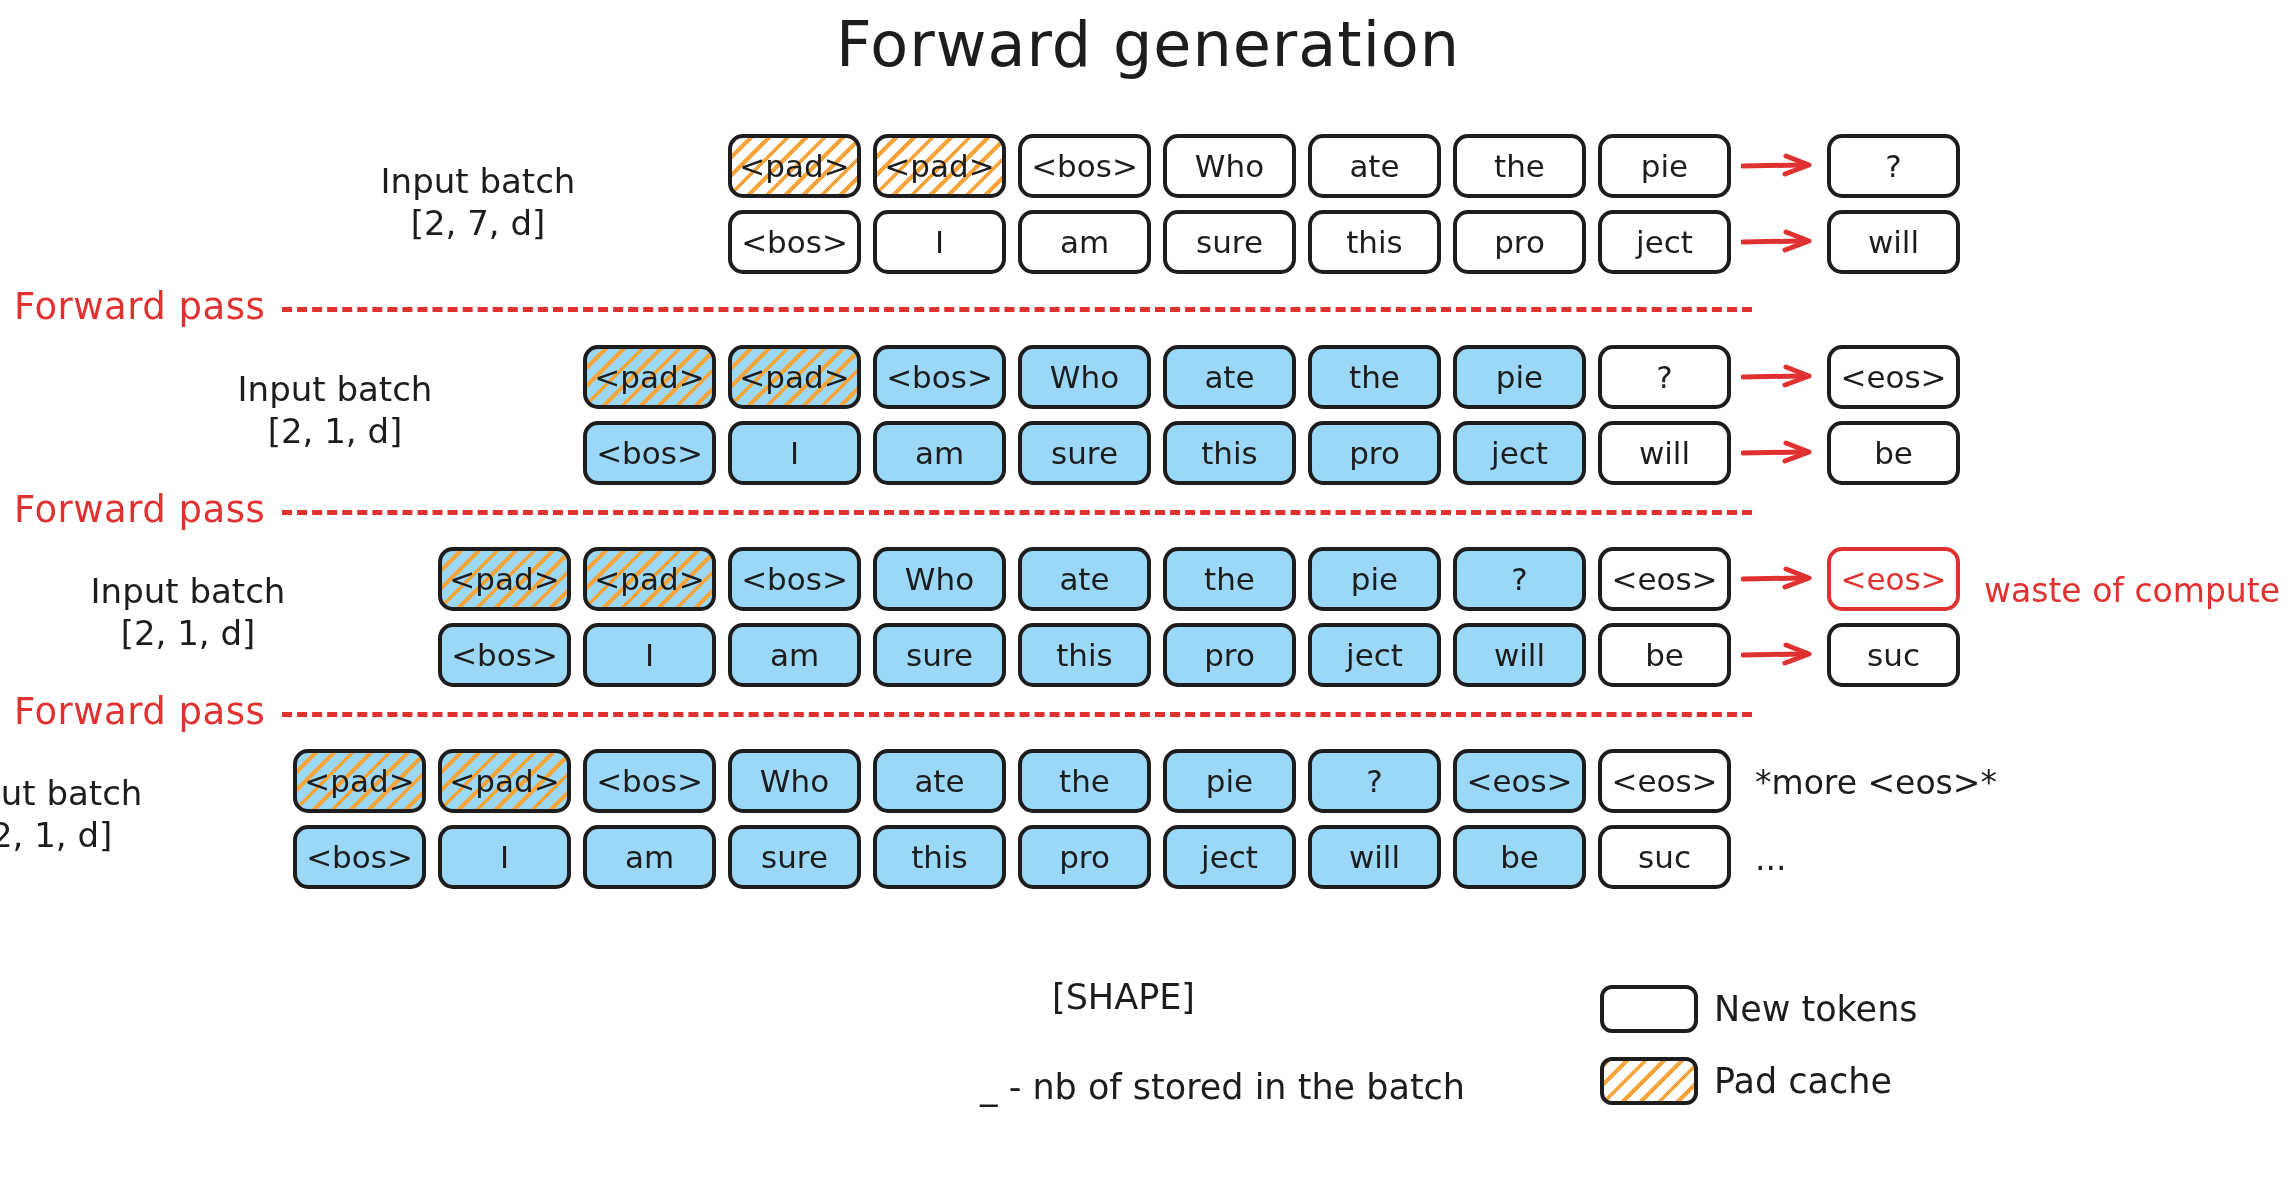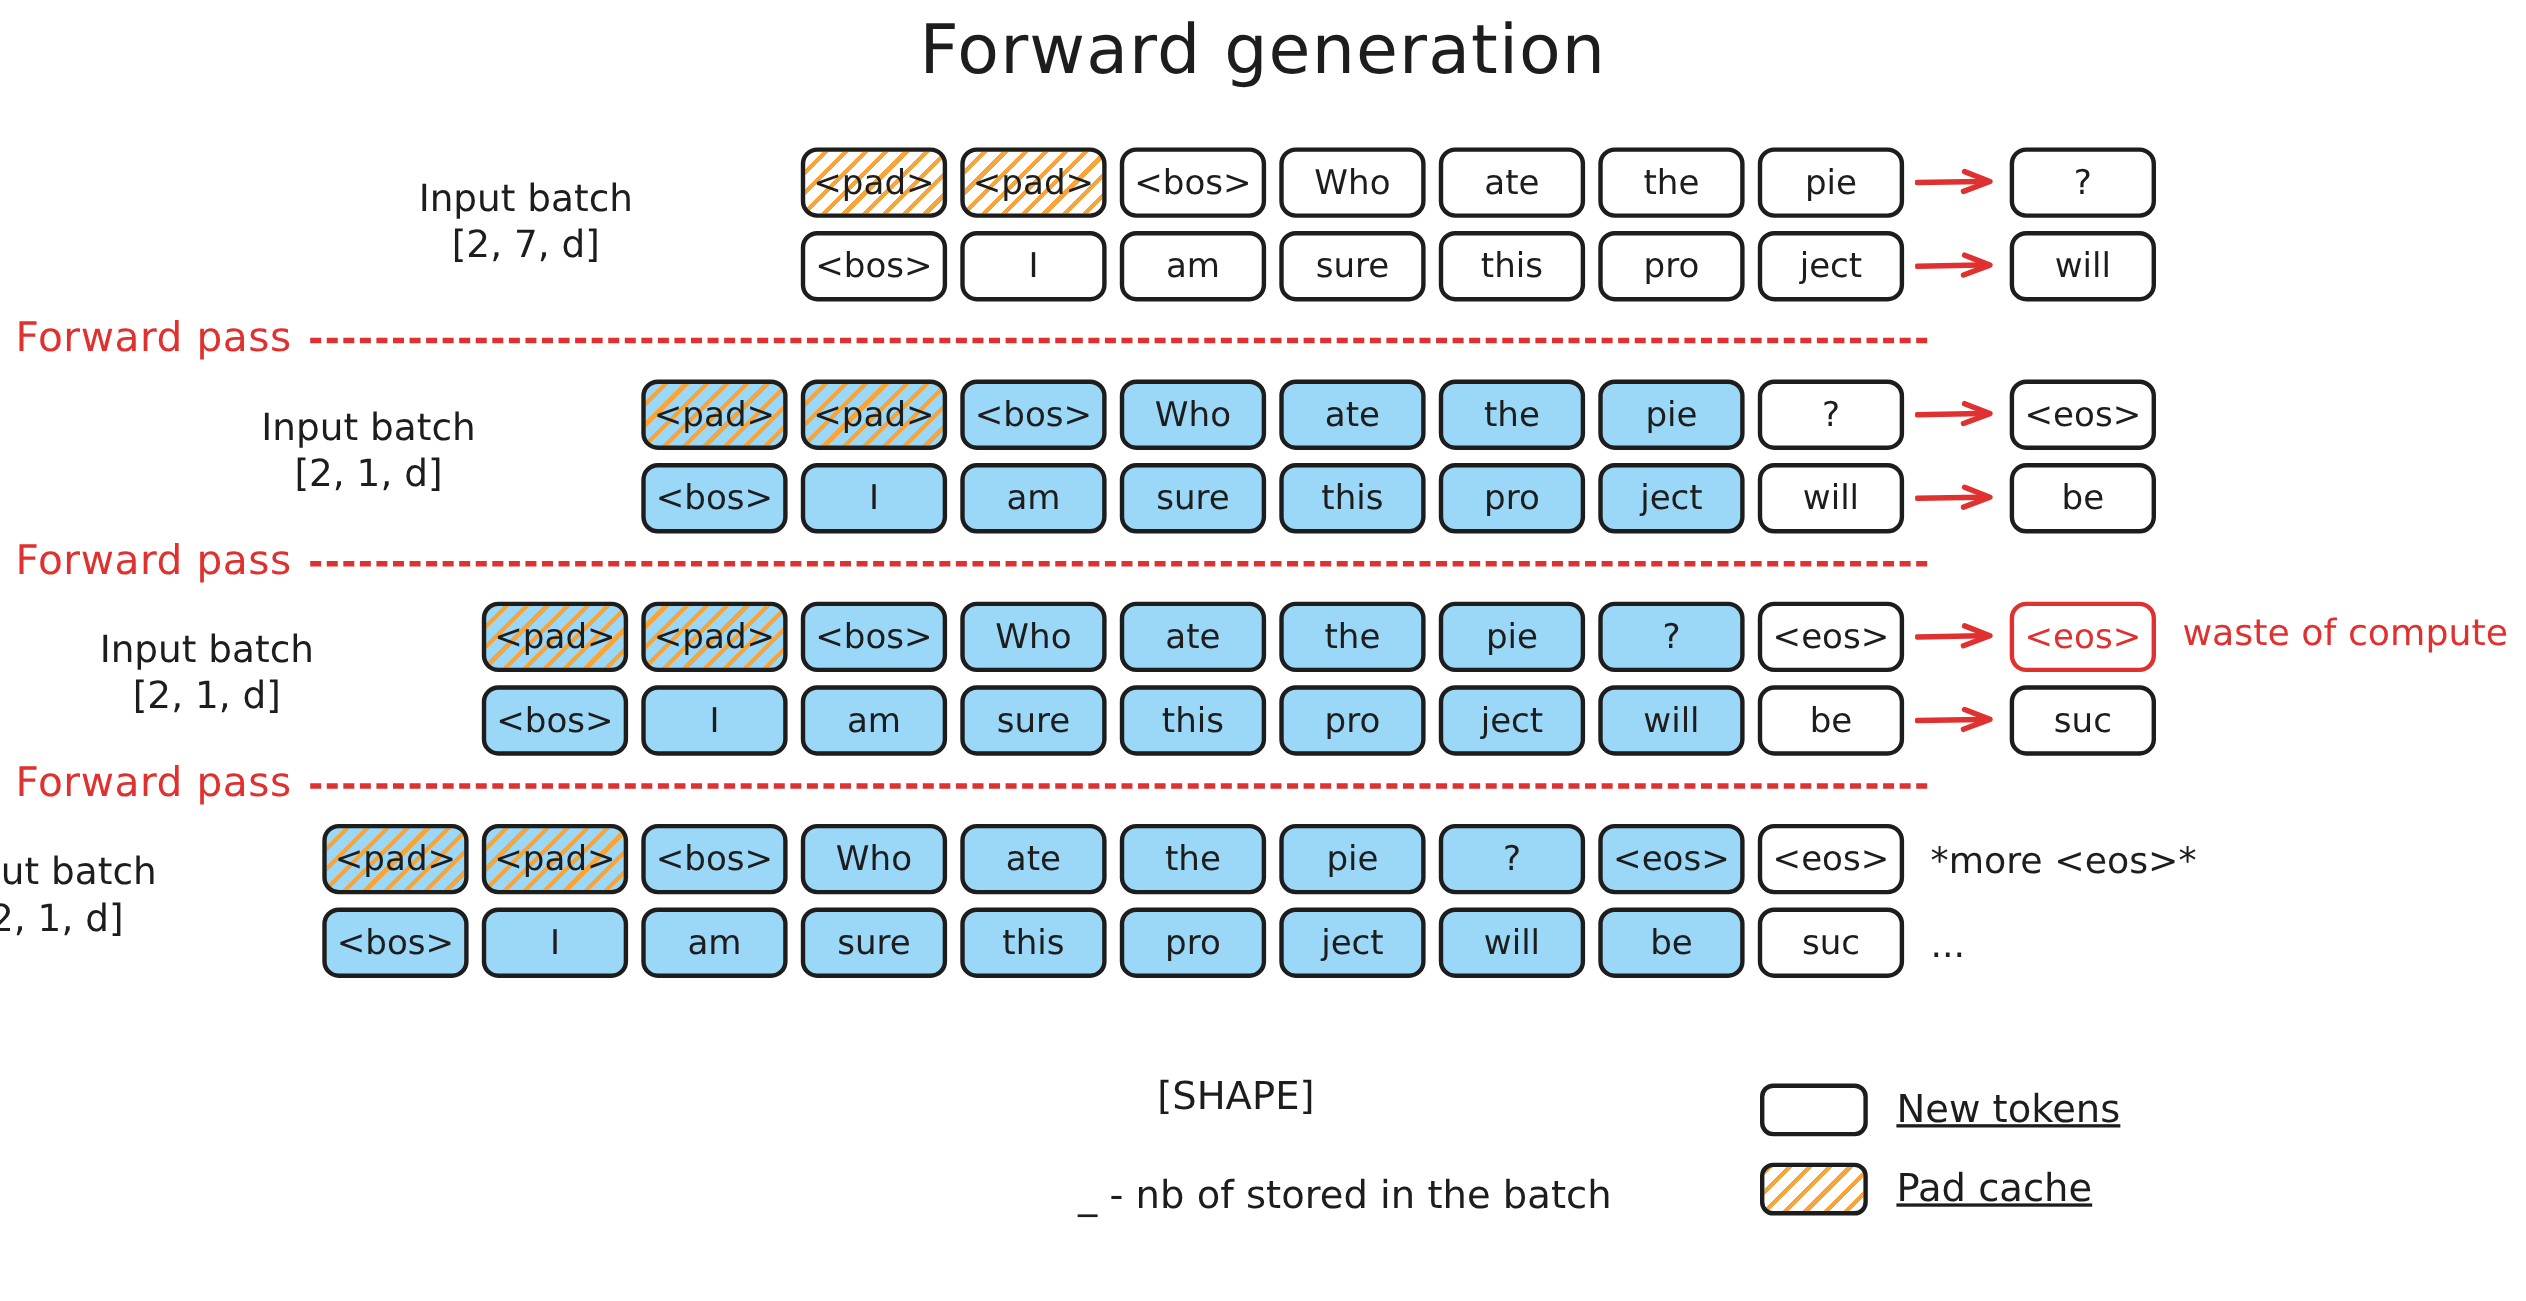--- a/index.html
+++ b/index.html
@@ -168,25 +168,24 @@
   .key-swatch.cached { background: #9BD7F7; }
   .key-swatch.pad {
     background-color: #ffffff;
     background-image: repeating-linear-gradient(
       -45deg,
       transparent 0 9px,
       #F5A53B 9px 13px
     );
   }
   .key-text {
-    margin-left: 26px;
+    margin-left: 16px;
     font-size: 35px;
     white-space: nowrap;
     color: #1d1d1d;
-    text-decoration: underline;
   }
 </style>
 </head>
 <body>
 
 <div id="title">Forward generation</div>
 
 <div class="fp-sep" style="top:285px">
   <div class="fp-label">Forward pass</div>
   <div class="fp-line"></div>
@@ -382,21 +381,21 @@
         </div>
         <div class="arrow" style="left: 1303px; width: 78px;">
           <svg width="78" height="30" viewBox="0 0 78 30">
             <path d="M2 15 L60 14" stroke="#e03131" stroke-width="5" fill="none" stroke-linecap="round"></path>
             <path d="M45 5 L68 14 L44 23" stroke="#e03131" stroke-width="5" fill="none" stroke-linecap="round" stroke-linejoin="round"></path>
           </svg>
         </div>
         <div class="tok warn" style="left: 1389px; width: 133px;">
           <span>&lt;eos&gt;</span>
         </div>
-        <div class="side-note red" style="left: 1546px; top: 8px;">waste of compute</div>
+        <div class="side-note red" style="left: 1546px; top: 24px;">waste of compute</div>
       </div>
       <div class="seq-row" style="left: 438px; top: 623px; width: 1600px;">
         <div class="tok cached" style="left: 0px; width: 133px;">
           <span>&lt;bos&gt;</span>
         </div>
         <div class="tok cached" style="left: 145px; width: 133px;">
           <span>I</span>
         </div>
         <div class="tok cached" style="left: 290px; width: 133px;">
           <span>am</span>

